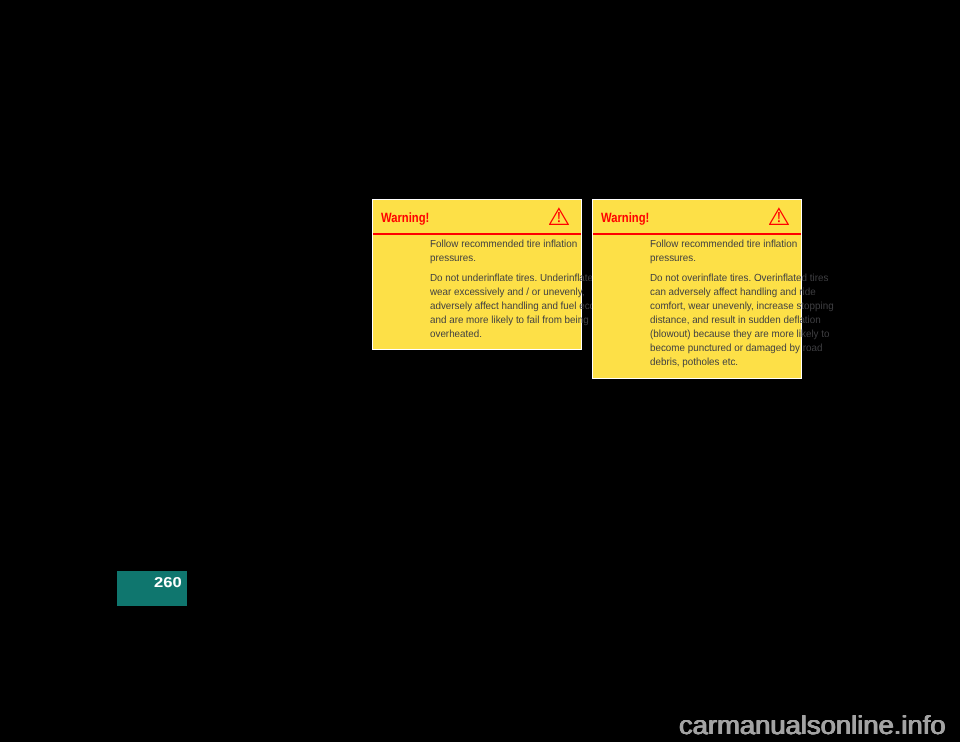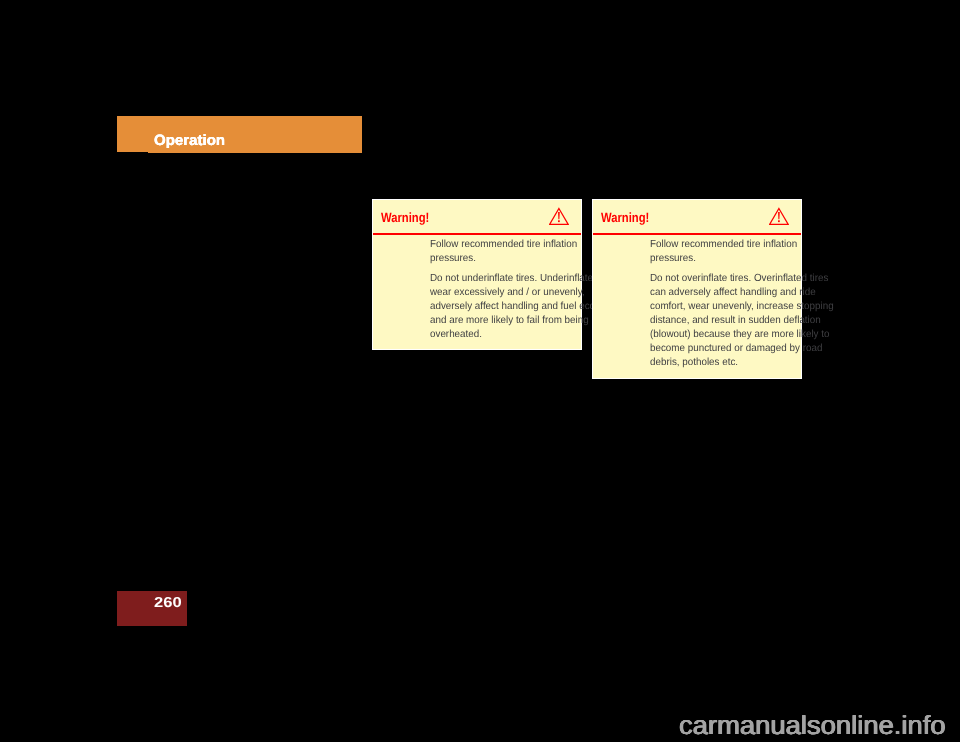--- a/index.html
+++ b/index.html
@@ -23,21 +23,21 @@
   }
   .chapter-title{
     position:absolute;left:36.9px;top:25.0px;
     color:#ffffff;font-size:15.6px;font-weight:bold;line-height:0;
     white-space:nowrap;text-shadow:0.2px 0 0 #ffffff,-0.2px 0 0 #ffffff;
     transform:scale(0.965,0.96) translateZ(0);transform-origin:left bottom;
   }
 
   
   .warn-box{
-    position:absolute;background:#fef9c3;border:1px solid #ffffff;
+    position:absolute;background:#fde047;border:1px solid #ffffff;
     box-sizing:border-box;
   }
   #wb1{left:372px;top:199px;width:210px;height:151px;}
   #wb2{left:592px;top:199px;width:210px;height:180px;}
   .warn-head{
     position:relative;height:34.5px;
   }
   .warn-head .rule{
     position:absolute;left:0;right:0;top:33px;height:1.6px;background:#ff0000;
   }
@@ -51,45 +51,41 @@
   }
   .warn-body{padding:3.2px 0 0 9.3px;width:202px;margin-left:48px;}
   .warn-body p{
     margin:0 0 6.05px 0;color:#3f3f42;font-size:10.33px;line-height:14.03px;
     width:202px;
     transform:scaleX(0.953) translateZ(0);transform-origin:left top;
   }
 
   
   .page-tab{
-    position:absolute;left:117px;top:591px;width:70px;height:35px;background:#7f1d1d;
+    position:absolute;left:117px;top:571px;width:70px;height:35px;background:#0f766e;
   }
   .page-tab .num{
     position:absolute;left:36.6px;top:12.3px;color:#ffffff;
     font-size:14.8px;font-weight:bold;line-height:0;white-space:nowrap;
     transform:scale(1.12,0.97) translateZ(0);transform-origin:left bottom;
   }
 
   
   .watermark{
     position:absolute;left:679.4px;top:725px;
     color:#a3a3a3;font-size:26px;line-height:0;white-space:nowrap;font-weight:400;
     text-shadow:0.55px 0 0 #a3a3a3, -0.55px 0 0 #a3a3a3, 0 0.35px 0 #a3a3a3, 0 -0.35px 0 #a3a3a3;
     transform:scale(1.054,1) translateZ(0);transform-origin:left bottom;
   }
 </style>
 </head>
 <body>
 
 <div class="page">
 
-  <div class="chapter-band">
-    <span class="chapter-title">Operation</span>
-    <span class="notch"></span>
-  </div>
 
   <div class="warn-box" id="wb1">
     <div class="warn-head">
       <span class="rule"></span>
       <span class="label">Warning!</span>
       <span class="tri">
         <svg viewBox="0 0 20 19" width="20" height="19" shape-rendering="geometricPrecision">
           <path d="M9.9 1.45 L19.2 17.35 L0.6 17.35 Z" fill="none" stroke="#ff0000" stroke-width="1.25" stroke-linejoin="miter"></path>
           <path d="M9.05 5.0 L10.75 5.0 L10.4 12.25 L9.4 12.25 Z" fill="#ff0000"></path>
           <rect x="9.05" y="13.3" width="1.7" height="1.8" fill="#ff0000"></rect>

